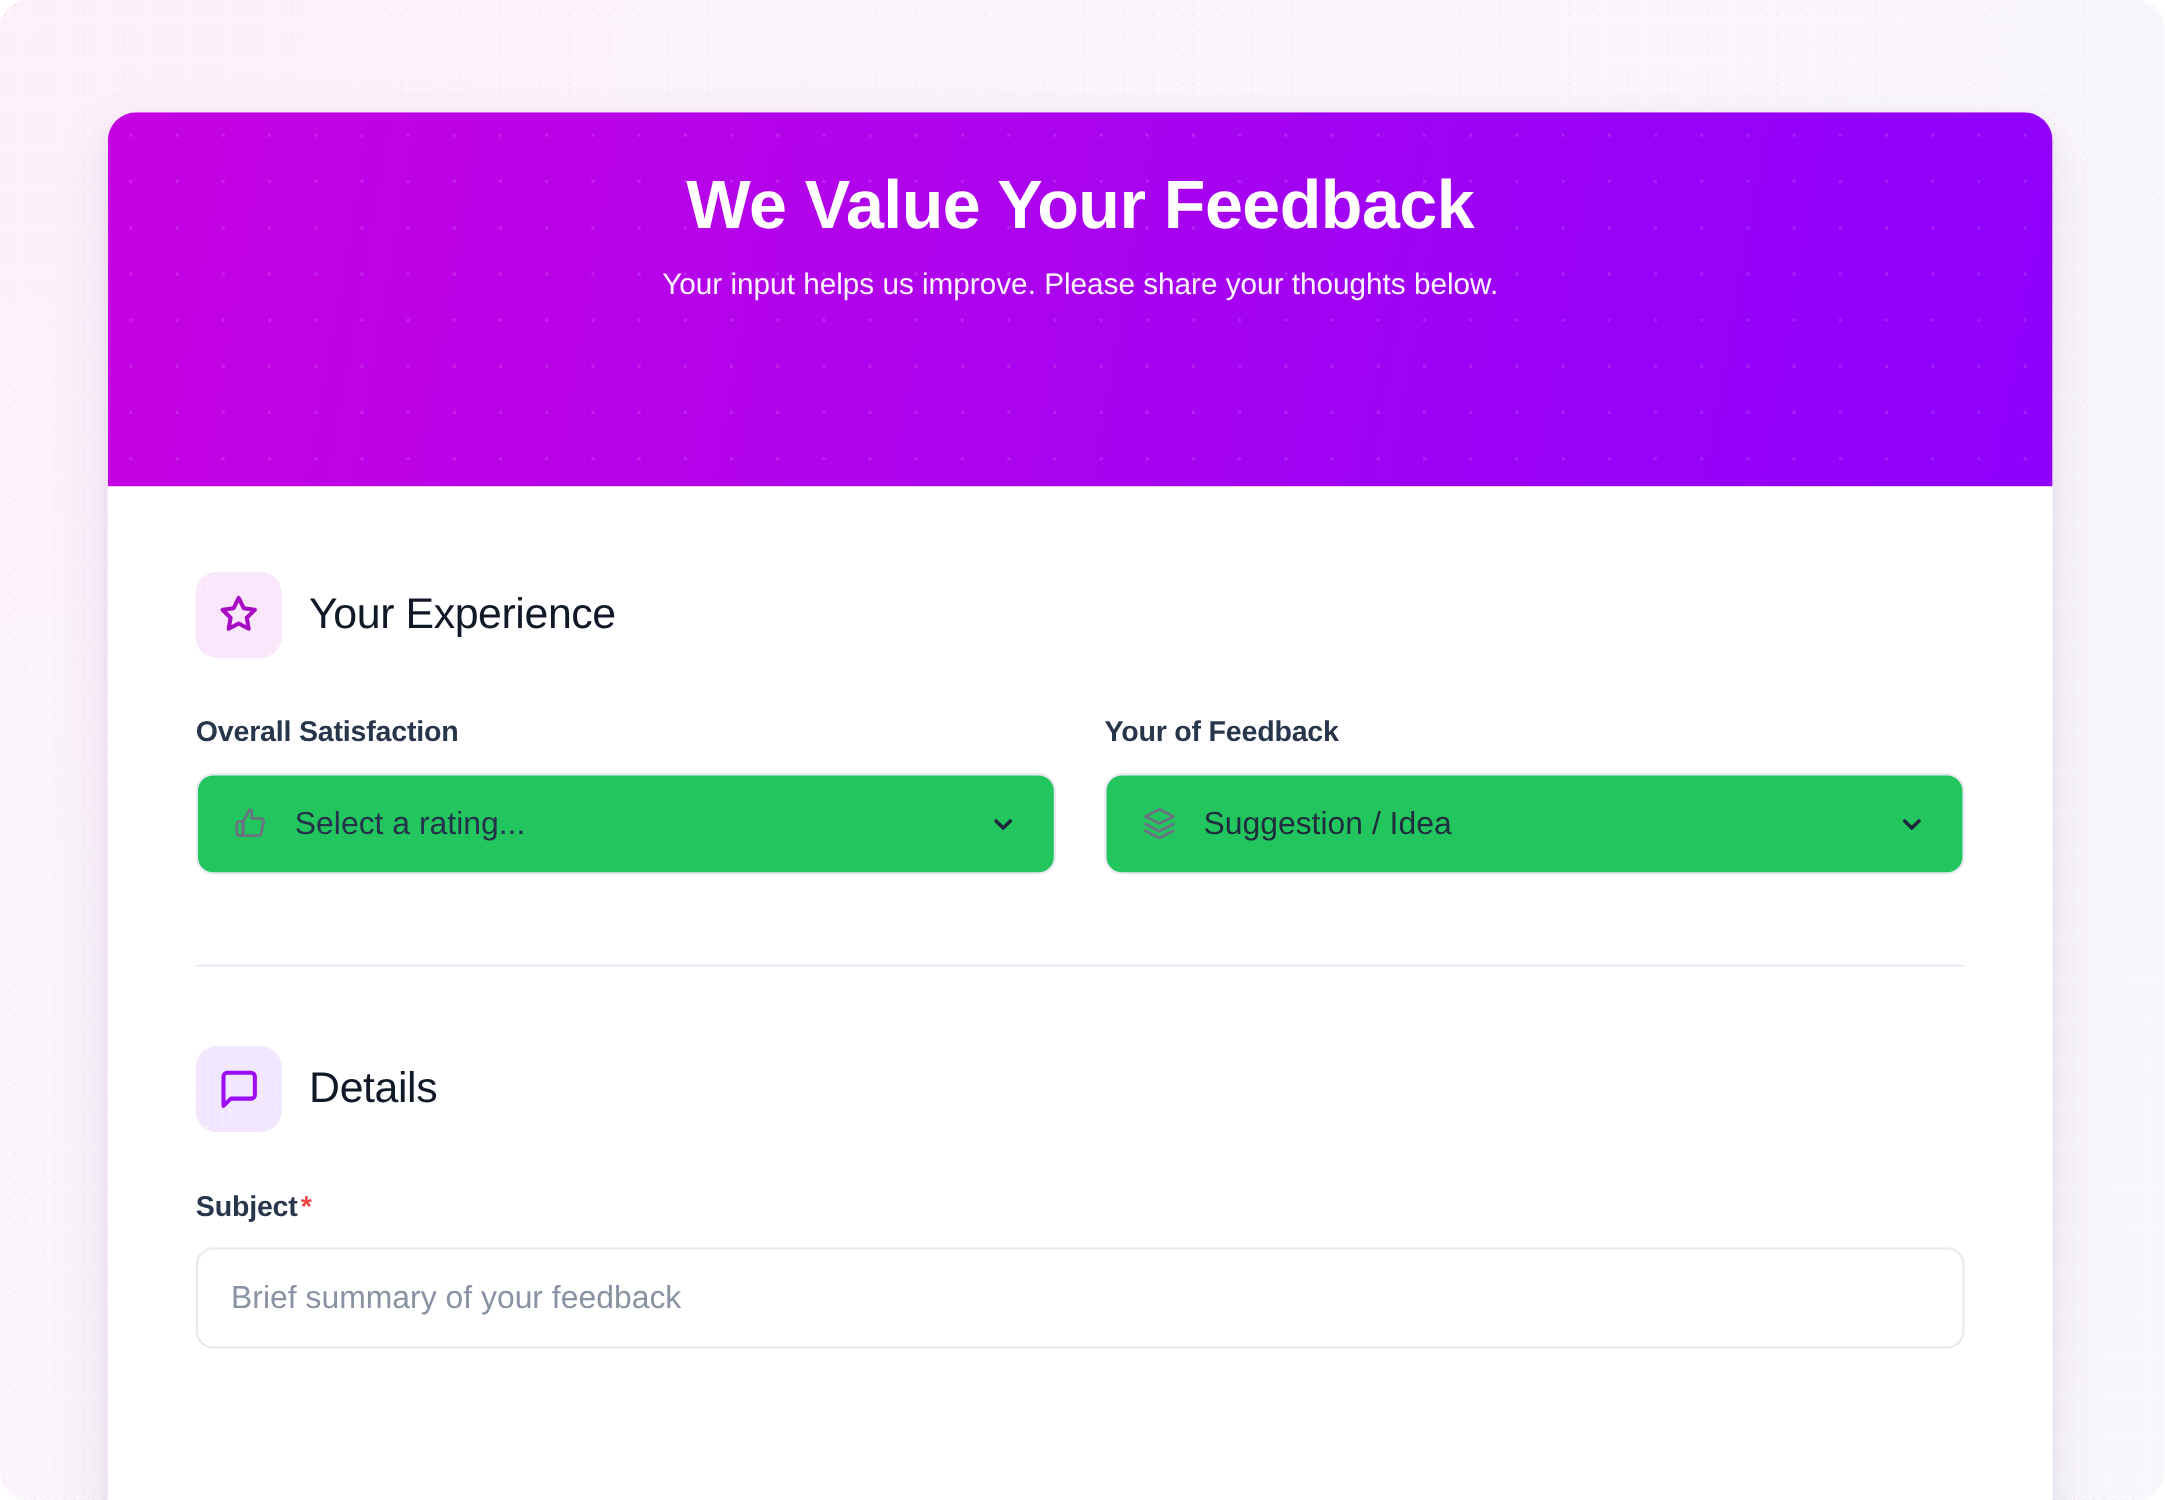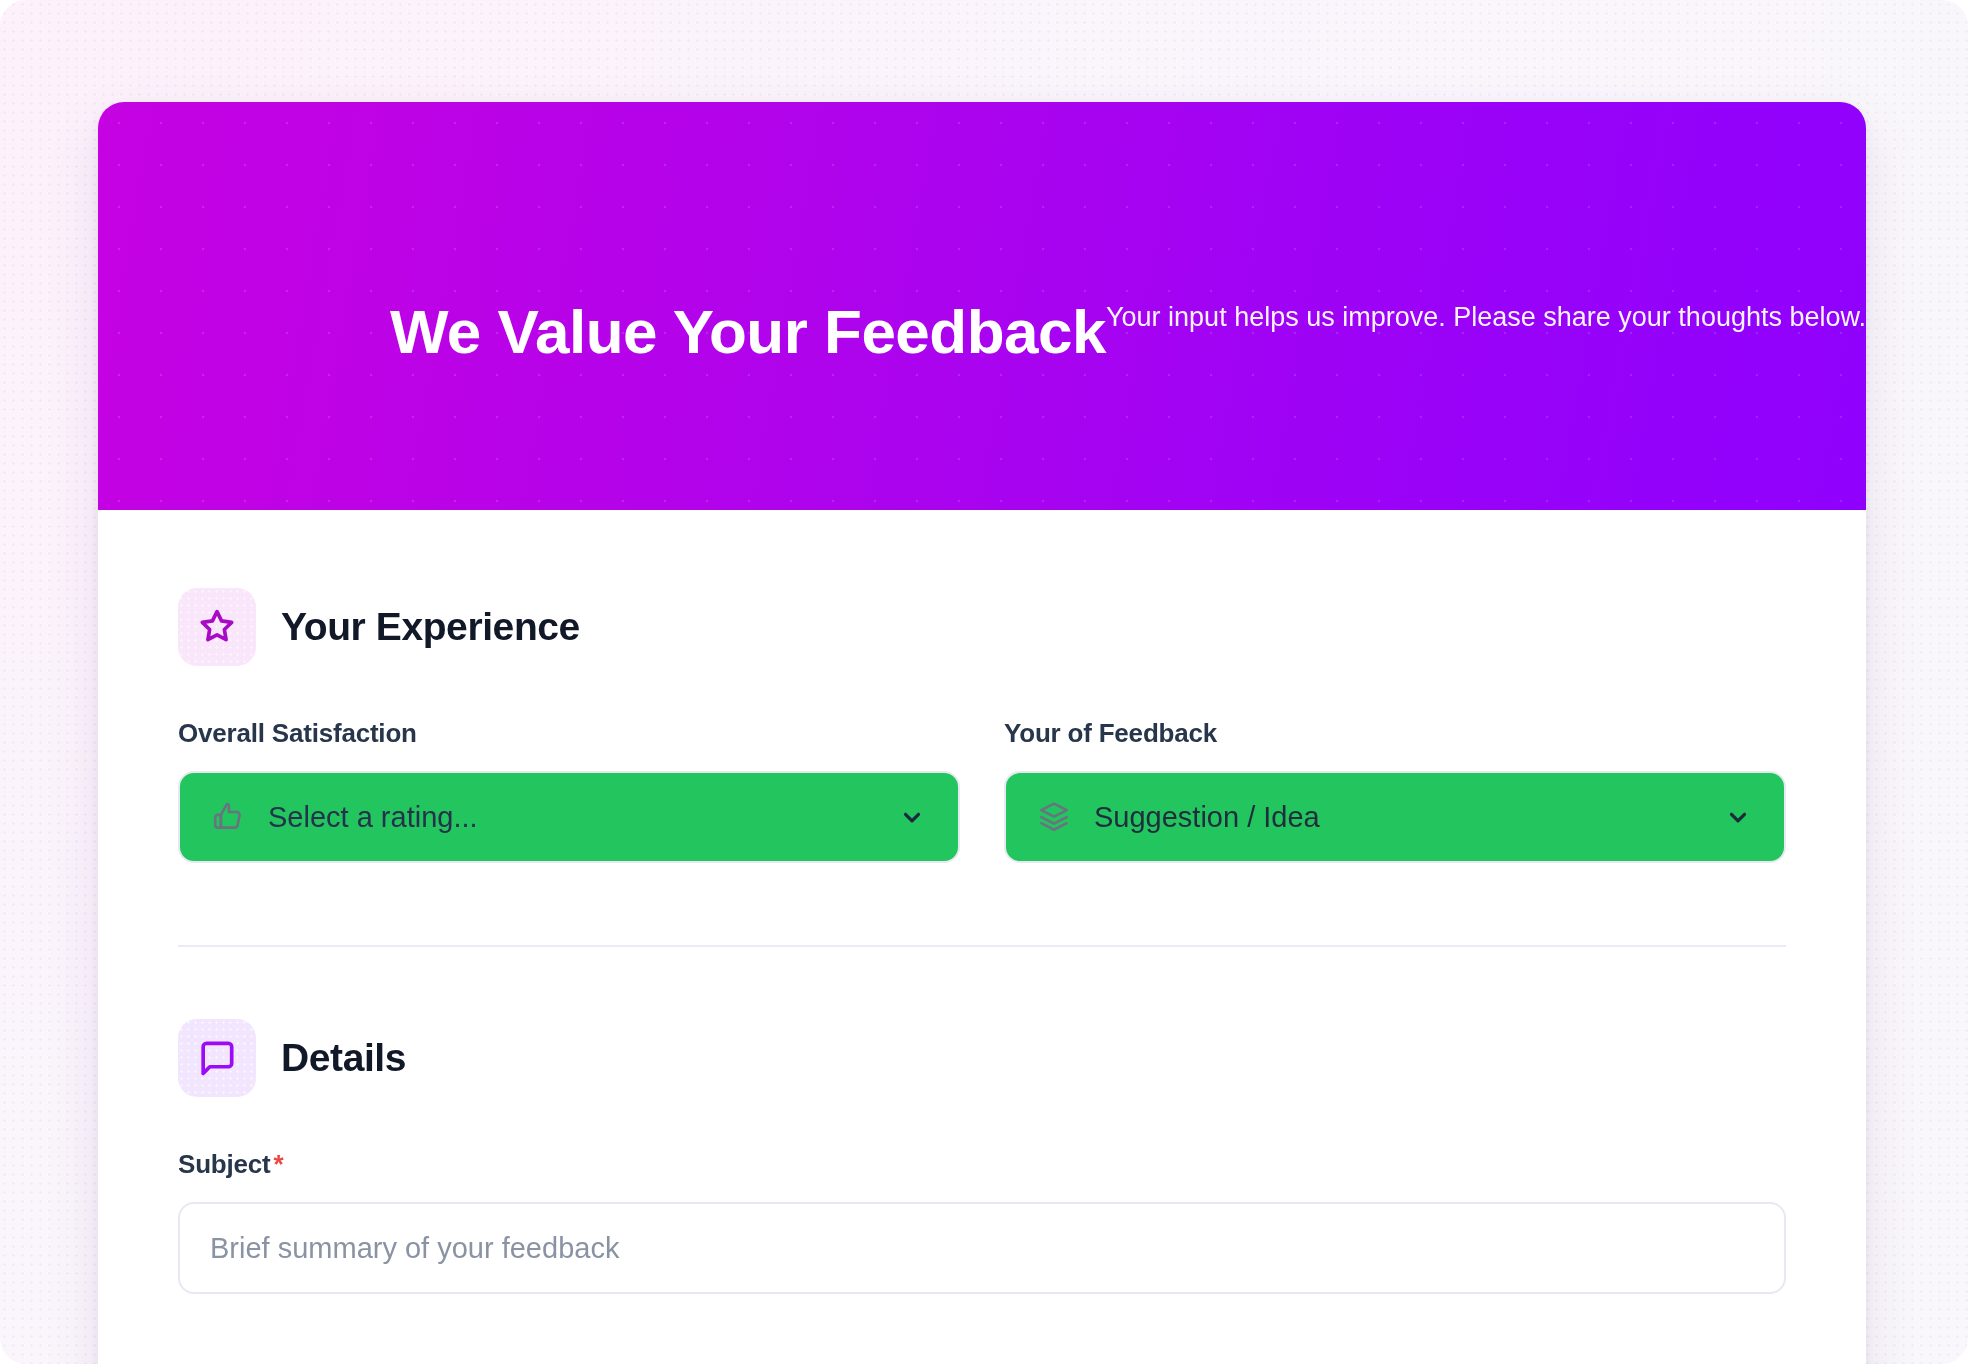--- a/index.html
+++ b/index.html
@@ -45,26 +45,26 @@
     height: 1380px;
     background: #ffffff;
     border-radius: 26px 26px 0 0;
     box-shadow: 0 22px 55px rgba(80, 30, 110, 0.10), 0 3px 12px rgba(80,30,110,0.05);
     overflow: hidden;
   }
 
   
   #card-header {
     position: relative;
-    height: 408px;
+    height: 340px;
     background: linear-gradient(100deg, #c502e2 0%, #bd02e6 18%, #ab03ee 48%, #9a02f7 75%, #8f01fd 100%);
     display: flex;
-    flex-direction: row;
-    align-items: center;
-    justify-content: flex-end;
+    flex-direction: column;
+    align-items: center;
+    justify-content: flex-start;
     overflow: hidden;
   }
   #card-header::after {
     content: "";
     position: absolute;
     inset: 0;
     background-image: radial-gradient(circle, rgba(255,255,255,0.13) 1.4px, transparent 1.6px);
     background-size: 42px 42px;
     pointer-events: none;
   }
@@ -122,21 +122,21 @@
     background-image: radial-gradient(circle, rgba(255,255,255,0.55) 1.1px, transparent 1.3px);
     background-size: 7px 7px;
     pointer-events: none;
   }
   .icon-box.pink   { background: #f9e6fa; }
   .icon-box.violet { background: #f2e6fe; }
   .icon-box svg { position: relative; z-index: 2; display: block; }
 
   .section-title {
     font-size: 39px;
-    font-weight: 700;
+    font-weight: 400;
     color: #111827;
     letter-spacing: -0.4px;
   }
 
   
   .field-row {
     display: flex;
     gap: 44px;
     margin-top: 52px;
   }

